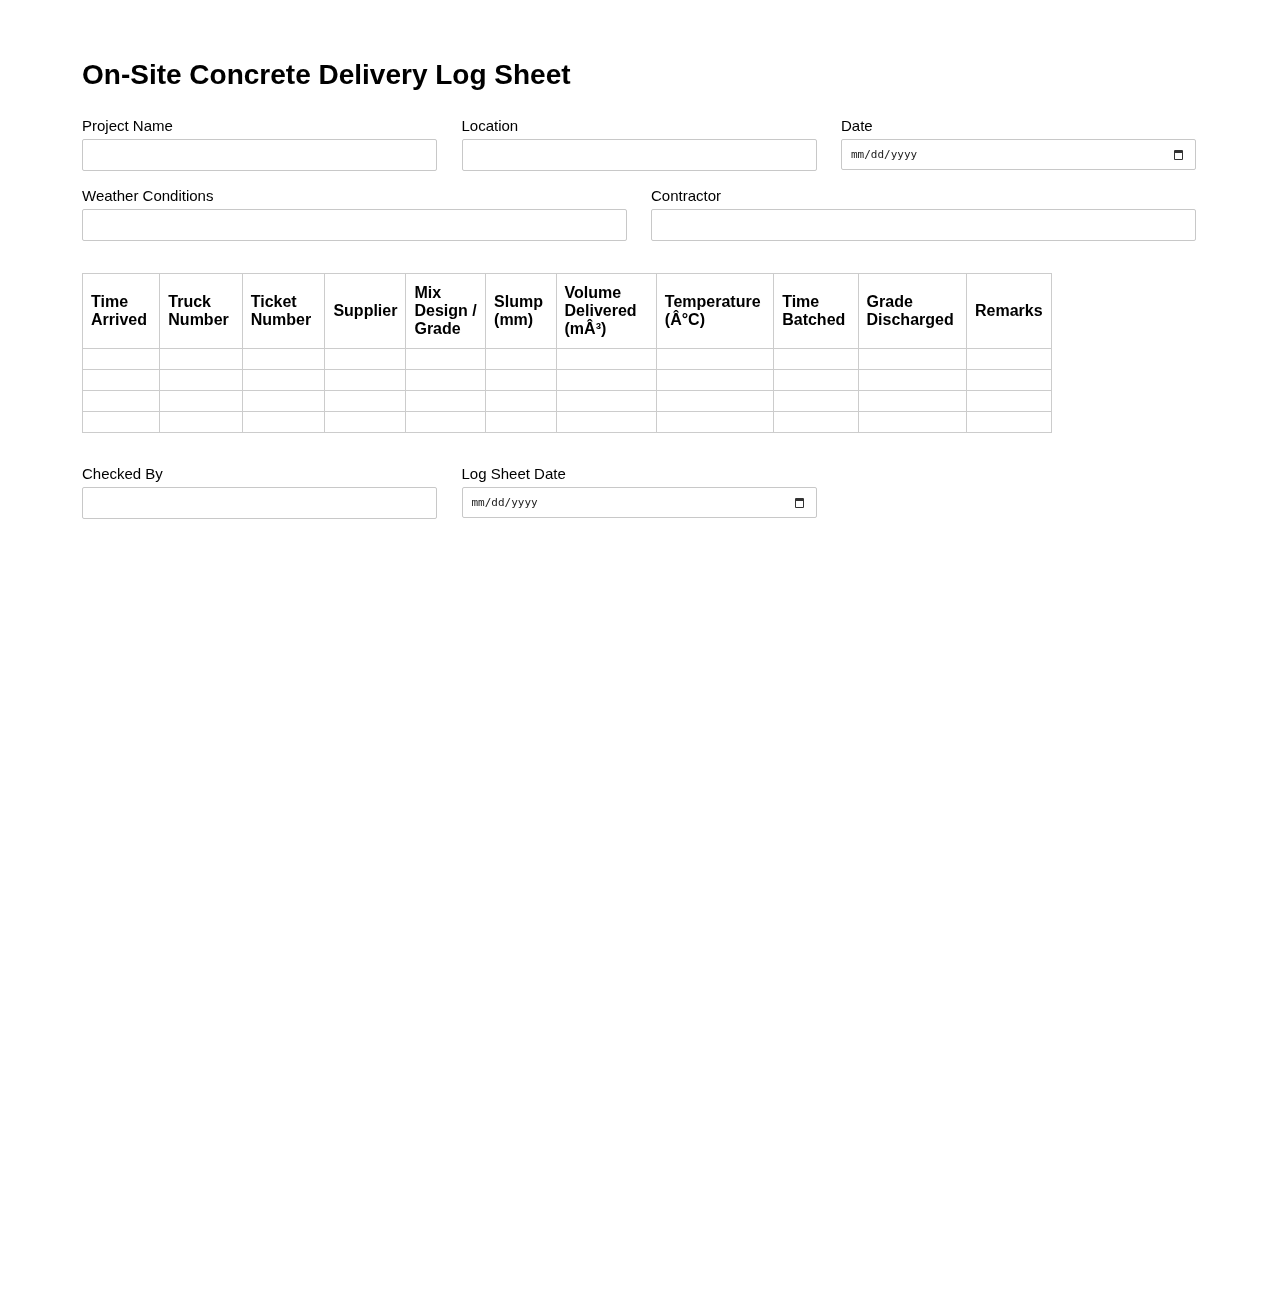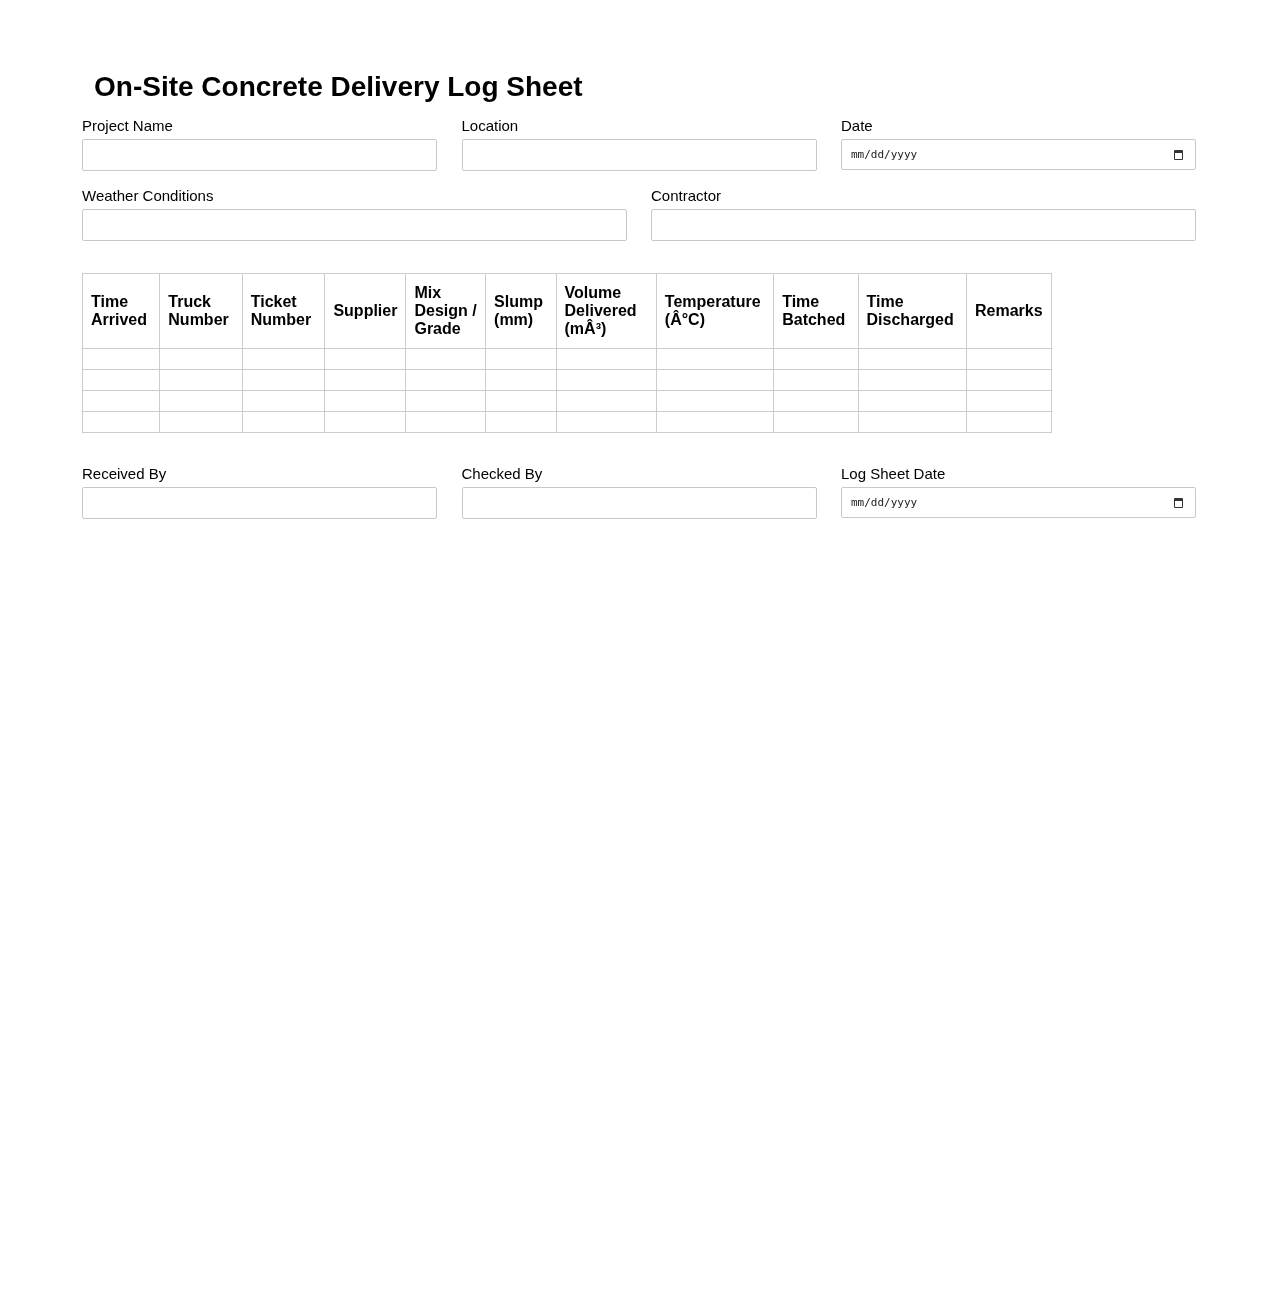--- a/index.html
+++ b/index.html
@@ -7,21 +7,21 @@
     font-family: "Liberation Sans", sans-serif;
     color: #000;
     width: 1278px;
     height: 1300px;
     position: relative;
   }
   .page { position: absolute; left: 82px; top: 0; width: 1114px; }
   h1 {
     font-size: 28px;
     font-weight: bold;
-    margin: 12px;
+    margin: 0;
     position: absolute;
     top: 59px;
     left: 0;
     white-space: nowrap;
   }
   .row { position: absolute; left: 0; width: 1114px; display: flex; }
   .field { display: flex; flex-direction: column; }
   .field label { font-size: 15px; line-height: 17px; margin-bottom: 5px; display: block; }
   .field input {
     box-sizing: border-box;
@@ -136,21 +136,21 @@
       <tr>
         <th>Time Arrived</th>
         <th>Truck Number</th>
         <th>Ticket Number</th>
         <th>Supplier</th>
         <th>Mix Design / Grade</th>
         <th>Slump (mm)</th>
         <th>Volume Delivered (mÂ³)</th>
         <th>Temperature (Â°C)</th>
         <th>Time Batched</th>
-        <th>Time Discharged</th>
+        <th>Grade Discharged</th>
         <th>Remarks</th>
       </tr>
     </thead>
     <tbody>
       <tr>
         <td></td>
         <td></td>
         <td></td>
         <td></td>
         <td></td>
@@ -197,24 +197,20 @@
         <td></td>
         <td></td>
         <td></td>
         <td></td>
         <td></td>
       </tr>
     </tbody>
   </table>
 
   <div class="row row3">
-    <div class="field">
-      <label>Received By</label>
-      <input type="text" style="">
-    </div>
     <div class="field">
       <label>Checked By</label>
       <input type="text" style="">
     </div>
     <div class="field">
       <label>Log Sheet Date</label>
       <div class="date-input">
         <span>mm/dd/yyyy</span>
         <span class="cal-icon"></span>
       </div>

